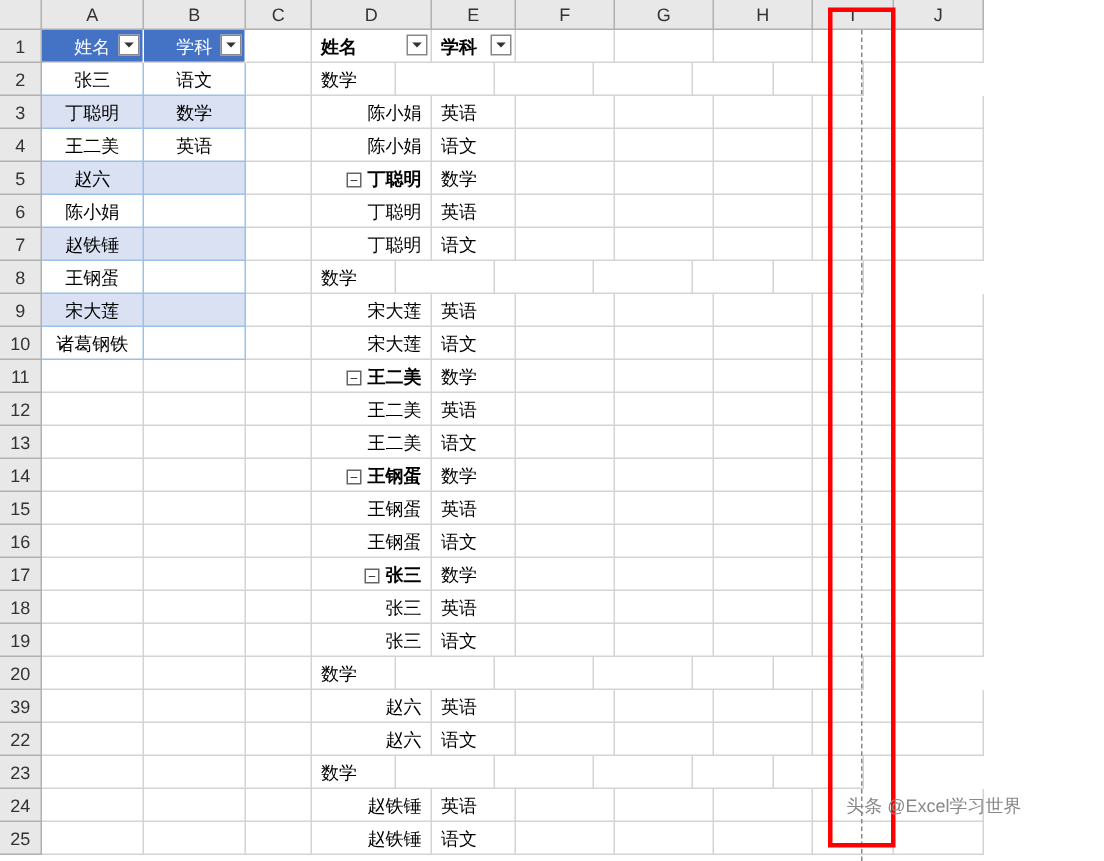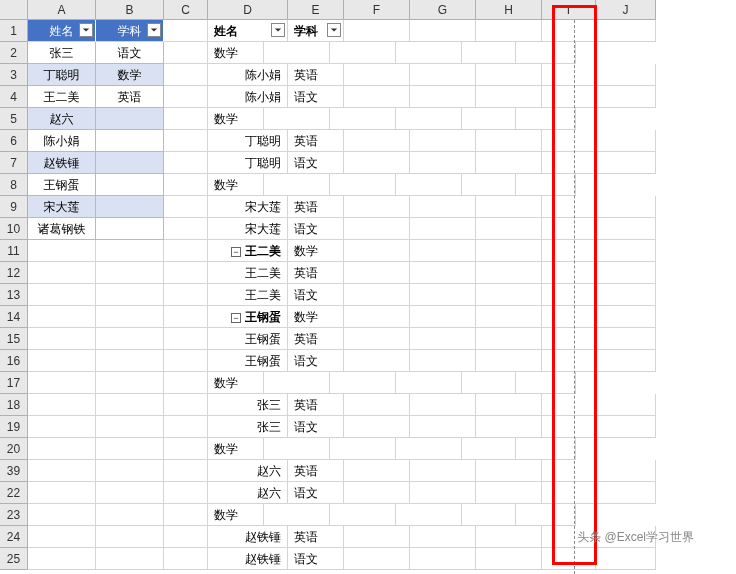--- a/index.html
+++ b/index.html
@@ -118,21 +118,21 @@
       position: absolute;
       top: 5px;
       width: 45px;
       height: 560px;
       border: 3px solid #ff0000;
       pointer-events: none;
     }
     .watermark {
       position: absolute;
       bottom: 28px;
-      right: 42px;
+      right: 55px;
       color: #888;
       font-size: 12px;
     }
   </style>
 </head>
 <body>
 
 <div class="grid">
   <div class="corner"></div>
   <div class="col-headers" id="col-headers">
@@ -235,20 +235,21 @@
         <div class="cell" style="width: 66px;"></div>
         <div class="cell" style="width: 66px;"></div>
         <div class="cell" style="width: 66px;"></div>
         <div class="cell" style="width: 54px;"></div>
         <div class="cell" style="width: 60px;"></div>
       </div>
       <div class="row">
         <div class="cell tbl-cell tbl-row-even" style="width: 68px;">赵六</div>
         <div class="cell tbl-cell tbl-row-even" style="width: 68px;"></div>
         <div class="cell" style="width: 44px;"></div>
+        <div class="cell pivot-name" style="width: 80px;"><span class="collapse-btn">−</span><span class="bold">丁聪明</span></div>
         <div class="cell pivot-sub" style="width: 56px;">数学</div>
         <div class="cell" style="width: 66px;"></div>
         <div class="cell" style="width: 66px;"></div>
         <div class="cell" style="width: 66px;"></div>
         <div class="cell" style="width: 54px;"></div>
         <div class="cell" style="width: 60px;"></div>
       </div>
       <div class="row">
         <div class="cell tbl-cell tbl-row-odd" style="width: 68px;">陈小娟</div>
         <div class="cell tbl-cell tbl-row-odd" style="width: 68px;"></div>
@@ -377,20 +378,21 @@
         <div class="cell" style="width: 66px;"></div>
         <div class="cell" style="width: 66px;"></div>
         <div class="cell" style="width: 66px;"></div>
         <div class="cell" style="width: 54px;"></div>
         <div class="cell" style="width: 60px;"></div>
       </div>
       <div class="row">
         <div class="cell" style="width: 68px;"></div>
         <div class="cell" style="width: 68px;"></div>
         <div class="cell" style="width: 44px;"></div>
+        <div class="cell pivot-name" style="width: 80px;"><span class="collapse-btn">−</span><span class="bold">张三</span></div>
         <div class="cell pivot-sub" style="width: 56px;">数学</div>
         <div class="cell" style="width: 66px;"></div>
         <div class="cell" style="width: 66px;"></div>
         <div class="cell" style="width: 66px;"></div>
         <div class="cell" style="width: 54px;"></div>
         <div class="cell" style="width: 60px;"></div>
       </div>
       <div class="row">
         <div class="cell" style="width: 68px;"></div>
         <div class="cell" style="width: 68px;"></div>

